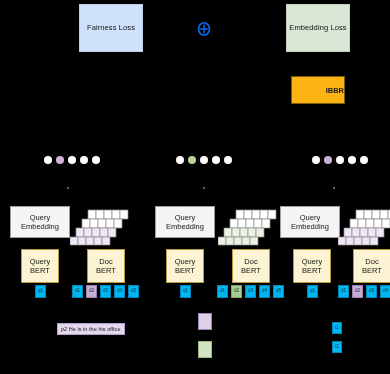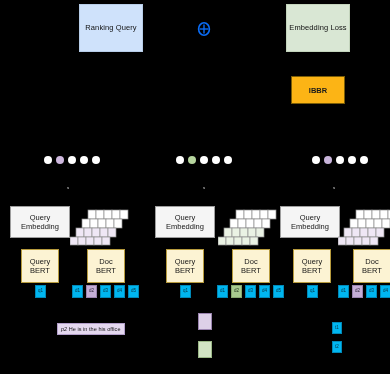--- a/index.html
+++ b/index.html
@@ -15,21 +15,21 @@
   .lossbox{
     width:64px;height:48px;border:1px solid #9aa7b4;
     display:flex;align-items:center;justify-content:center;
     font-size:7.5px;letter-spacing:.1px;text-align:center;line-height:1.1;
   }
   .ranking{left:79px;top:4px;background:#cfe2fb;border-color:#b7cde8;}
   .fairness{left:286px;top:4px;background:#d9e7d4;border-color:#c3d4bc;}
 
   .ibbr{
     left:291px;top:76px;width:54px;height:28px;background:#fcb415;
-    border:1px solid #7a5c06;display:flex;align-items:center;justify-content:center;
+    border:1px solid #7a5c06;display:flex;align-items:center;justify-content:flex-end;
     font-size:7.5px;font-weight:600;color:#1b1b1b;
   }
 
   
   .oplus{left:197px;top:22px;width:14px;height:14px;}
   .oplus svg{display:block;}
 
   
   .dotrow{display:flex;gap:4px;align-items:center;}
   .dot{width:8px;height:8px;border-radius:50%;background:#ffffff;display:block;}
@@ -79,21 +79,21 @@
   
   .swatch{width:14px;height:17px;border:1px solid #9b84b0;background:#ddd0e8;}
   .swatch.green{background:#d2e4c4;border-color:#9bb887;}
 </style>
 </head>
 <body>
 
 <div class="stage">
 
   <div class="abs lossbox ranking">
-    <span>Ranking Query</span>
+    <span>Fairness Loss</span>
   </div>
 
   <div class="abs oplus">
     <svg width="14" height="14" viewBox="0 0 14 14">
       <ellipse cx="7" cy="7" rx="5.4" ry="6.2" fill="none" stroke="#0a6cf5" stroke-width="1.6"></ellipse>
       <line x1="7" y1="2.6" x2="7" y2="11.4" stroke="#0a6cf5" stroke-width="1.4"></line>
       <line x1="2.6" y1="7" x2="11.4" y2="7" stroke="#0a6cf5" stroke-width="1.4"></line>
     </svg>
   </div>
 

